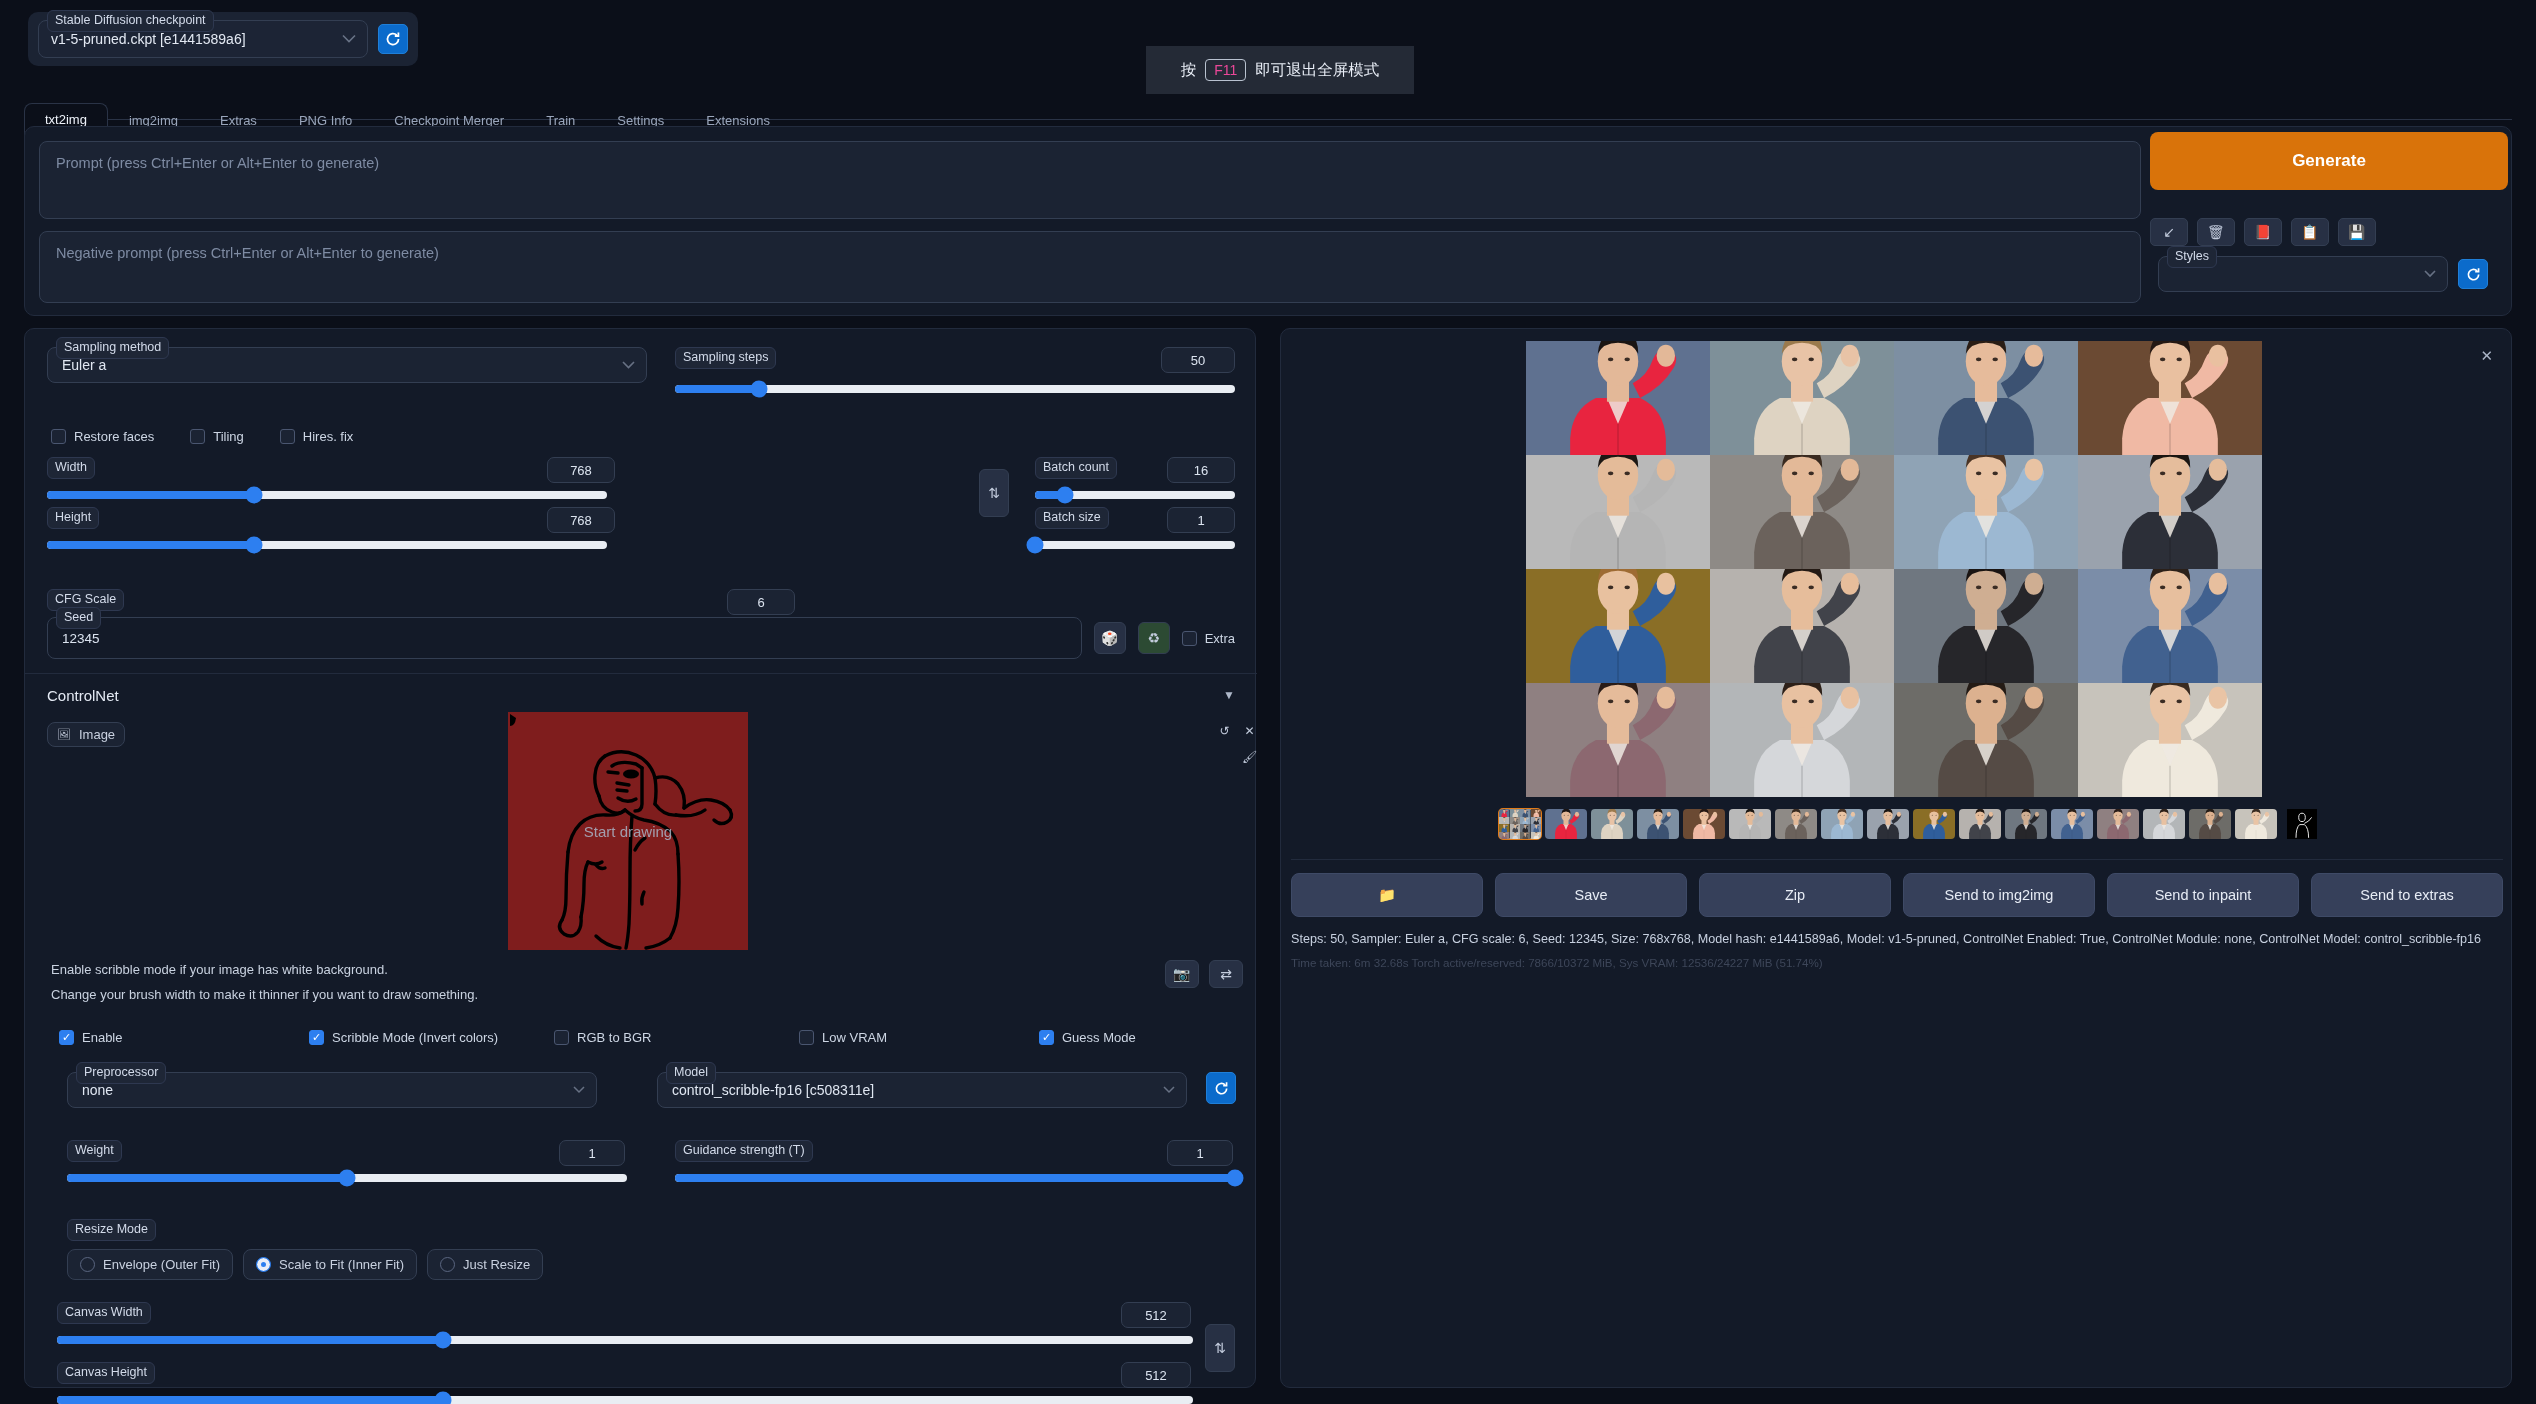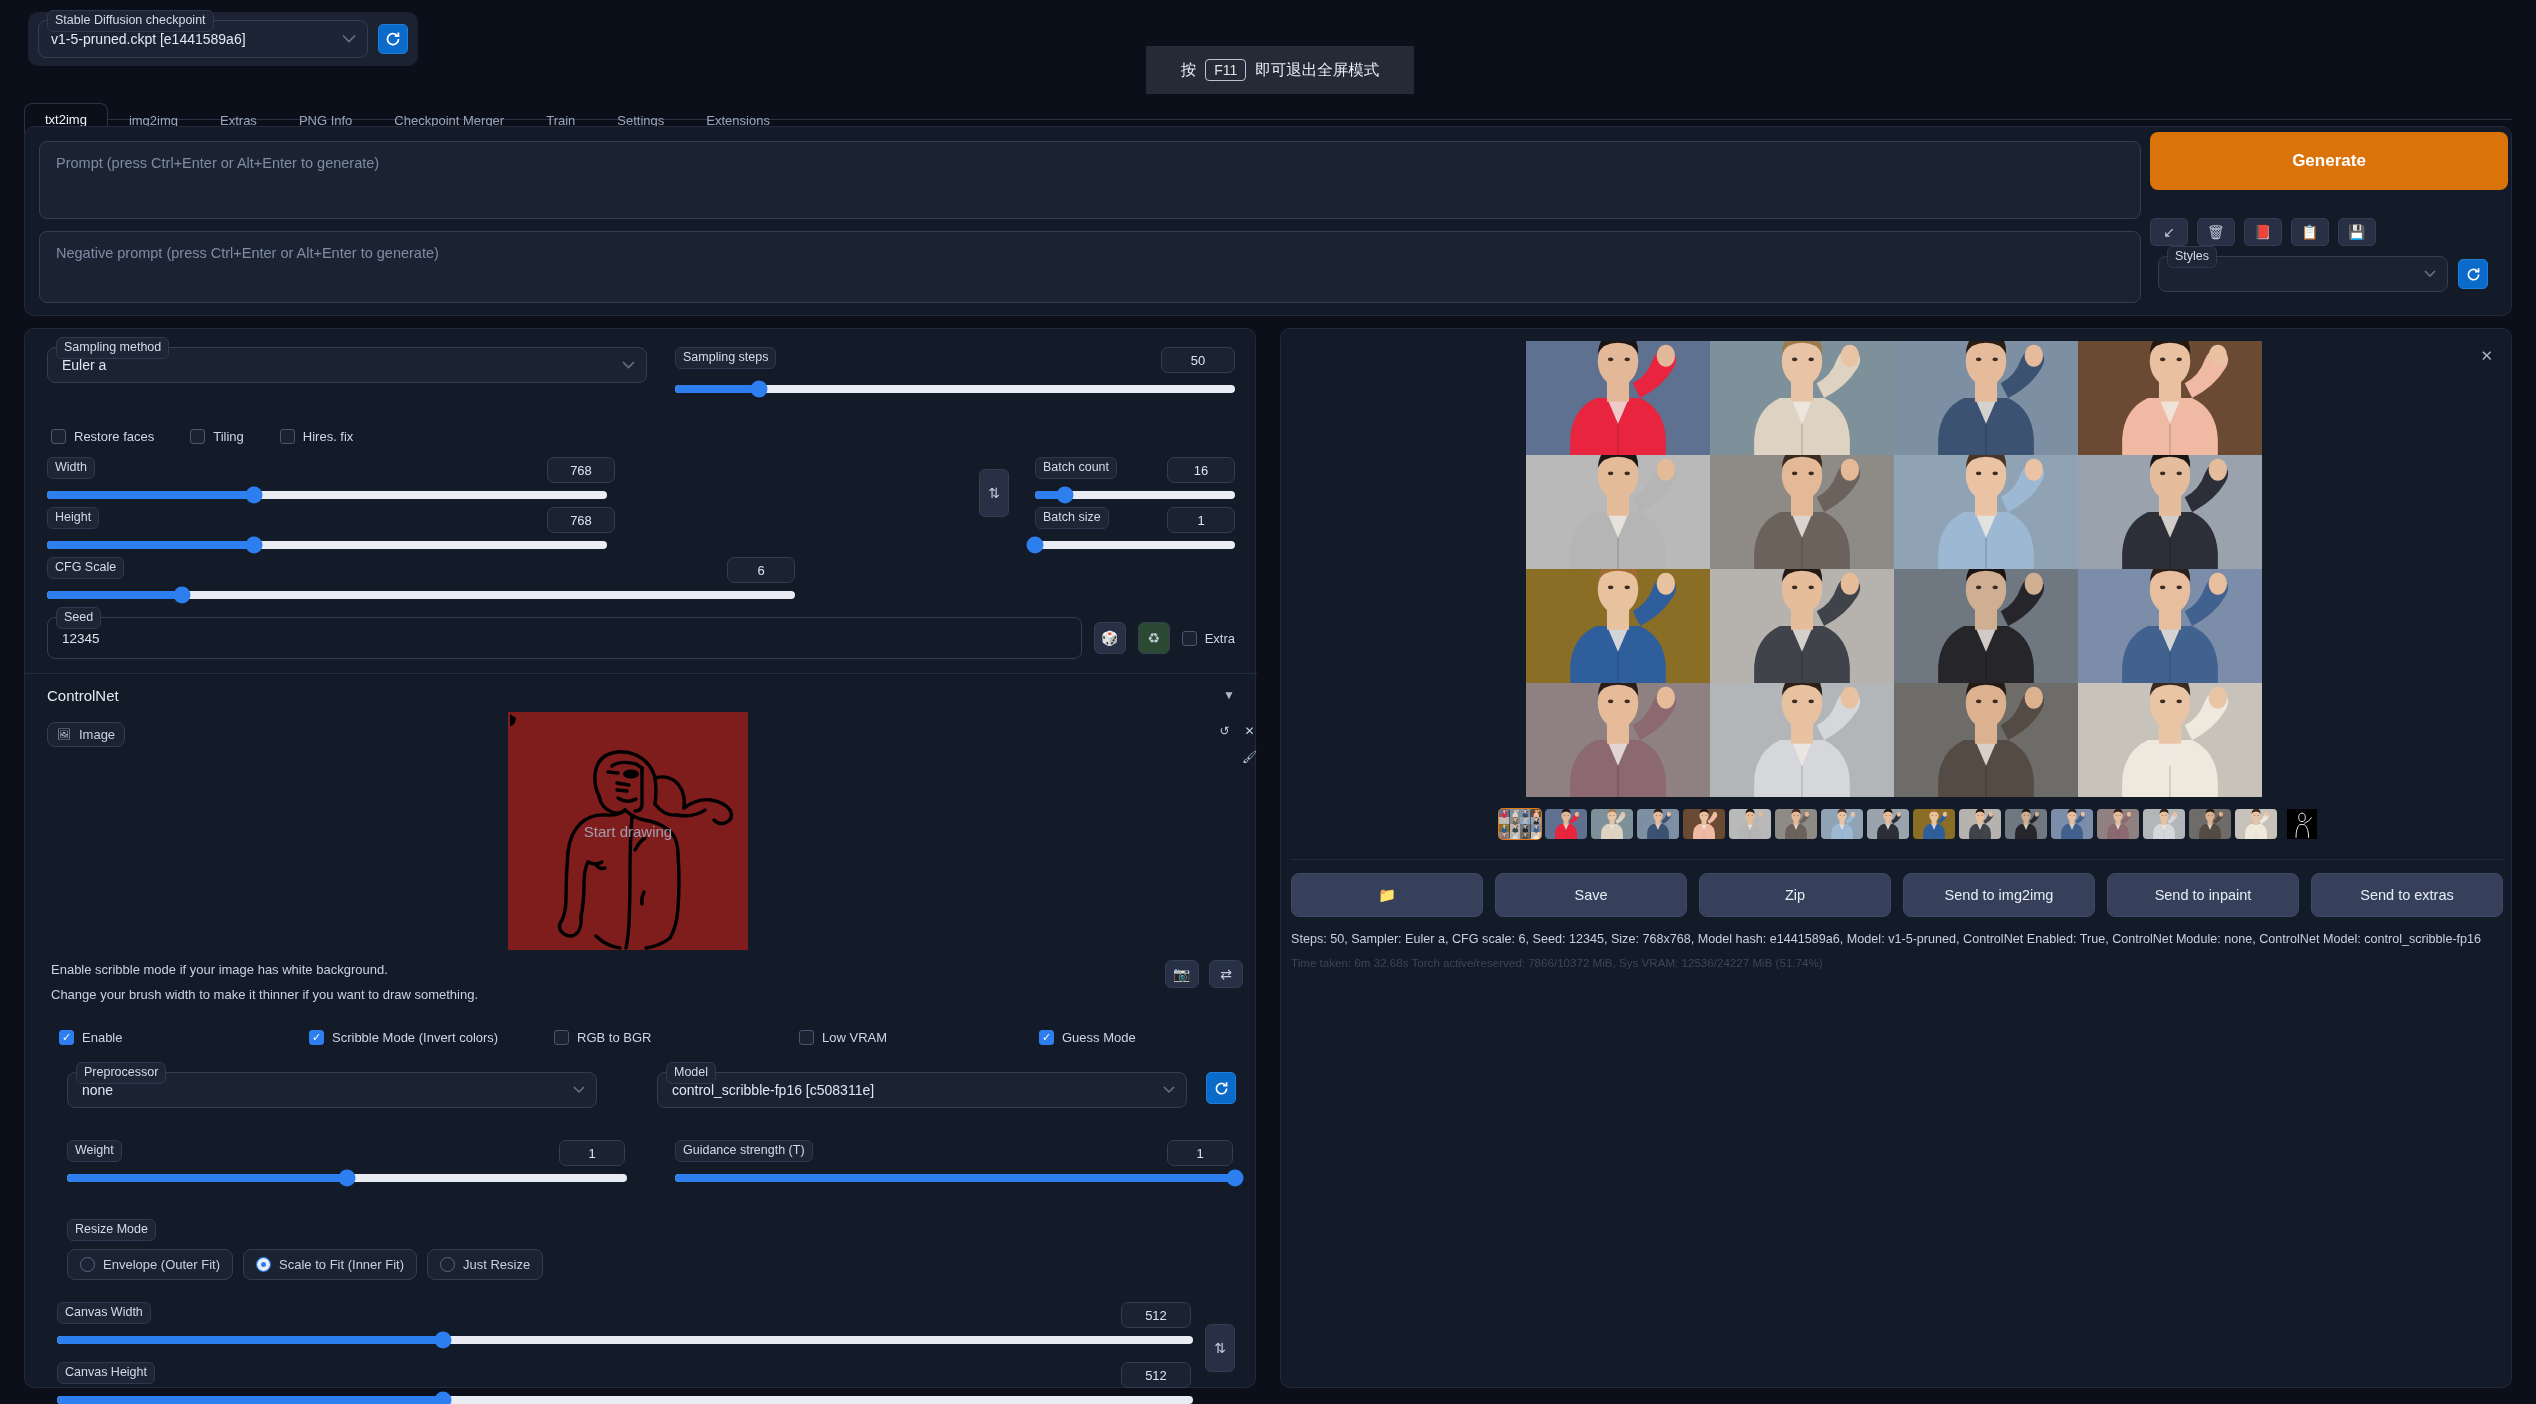--- a/index.html
+++ b/index.html
@@ -37,21 +37,21 @@
     border: 1px solid #1f7fd8; display: flex; align-items: center; justify-content: center;
     color: #fff; font-size: 15px;
   }
   .fs-banner {
     position: absolute; left: 1146px; top: 46px; width: 268px; height: 48px;
     background: #242a36; display: flex; align-items: center; justify-content: center;
     gap: 9px; font-size: 15.5px; color: #e9eef7;
   }
   .keycap {
     border: 1px solid #b9c2d0; border-radius: 4px; padding: 2px 8px;
-    font-size: 14px; color: #e5e5e5;
+    font-size: 14px; color: #ec4899;
   }
 
   
   .tabs {
     position: absolute; left: 24px; top: 80px; width: 2488px; height: 40px;
     display: flex; align-items: flex-end; border-bottom: 1px solid #2a3346;
   }
   .tab {
     padding: 8px 20px 9px; font-size: 13px; color: #9aa6bb; cursor: pointer;
     border: 1px solid transparent; border-bottom: none;
@@ -304,21 +304,21 @@
         <span class="float-label" style="position:static; display:inline-block;">Height</span>
         <div class="numbox" style="position:absolute; left:500px; top:0; width:68px;">768</div>
       </div>
       <div class="slider" id="sl-height" style="margin-top:10px; width:560px;">
         <div class="fill" style="width: 37%;"></div>
           <div class="knob" style="left: 37%;"></div>
       </div>
     </div>
 
     <div class="row" style="left:22px; top:228px; width:1180px;">
-      <div style="position:relative; height:24px;">
+      <div style="position:relative; height:24px;margin-top:32px;">
         <span class="float-label" style="position:static; display:inline-block;">CFG Scale</span>
         <div class="numbox" style="position:absolute; left:680px; top:0; width:68px;">6</div>
       </div>
       <div class="slider" id="sl-cfg" style="margin-top:10px; width:748px;">
         <div class="fill" style="width: 18%;"></div>
           <div class="knob" style="left: 18%;"></div>
       </div>
     </div>
 
     <div class="sq-btn" style="position:absolute; left:954px; top:140px; width:30px; height:48px;">

